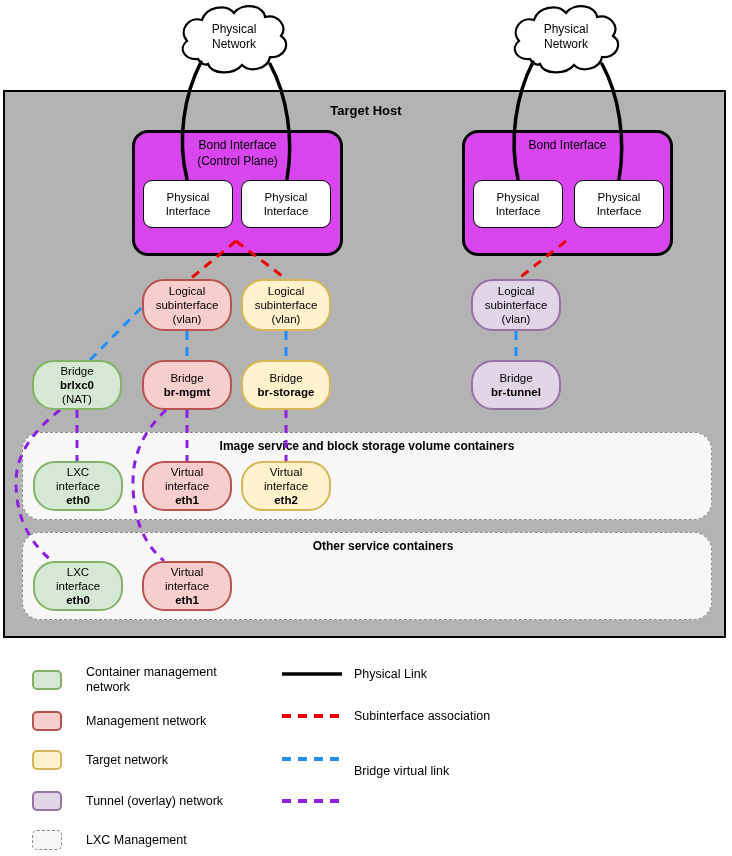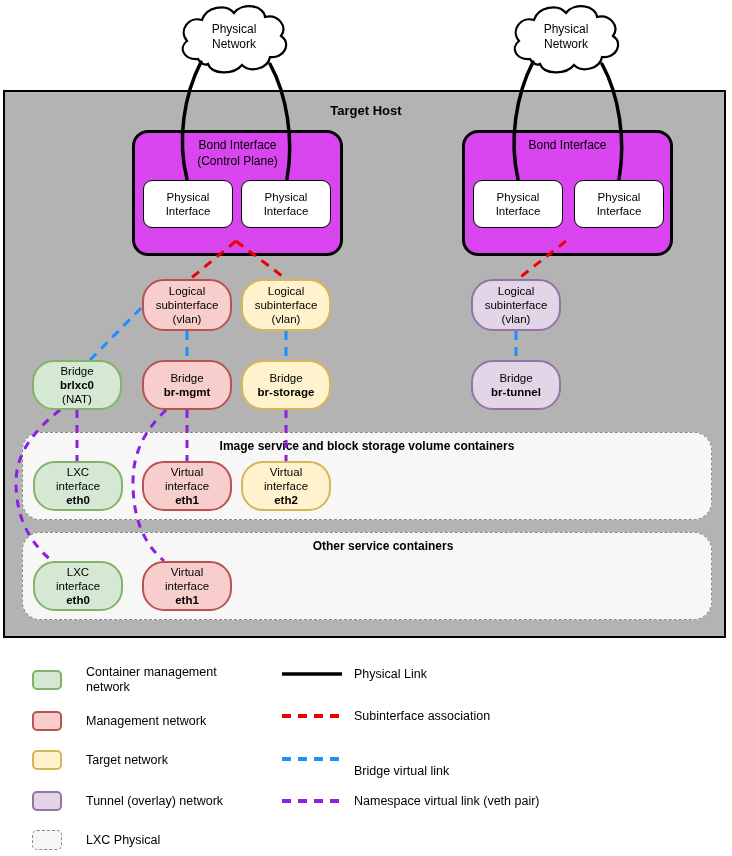--- a/index.html
+++ b/index.html
@@ -220,20 +220,19 @@
   <div class="swatch red" style="top:711px;"></div>
   <div class="leg-label leg-label-left" style="top:714px;">Management network</div>
 
   <div class="swatch yellow" style="top:750px;"></div>
   <div class="leg-label leg-label-left" style="top:753px;">Target network</div>
 
   <div class="swatch purple" style="top:791px;"></div>
   <div class="leg-label leg-label-left" style="top:794px;">Tunnel (overlay) network</div>
 
   <div class="swatch swatch-lxc" style="top:830px;"></div>
-  <div class="leg-label leg-label-left" style="top:833px;">LXC Physical</div>
+  <div class="leg-label leg-label-left" style="top:833px;">LXC Management</div>
 
   <div class="leg-label leg-label-right" style="top:667px;">Physical Link</div>
   <div class="leg-label leg-label-right" style="top:709px;">Subinterface association</div>
   <div class="leg-label leg-label-right" style="top:752px;margin-top:12px;">Bridge virtual link</div>
-  <div class="leg-label leg-label-right" style="top:794px;">Namespace virtual link (veth pair)</div>
 
 </div>
 
 </body></html>

